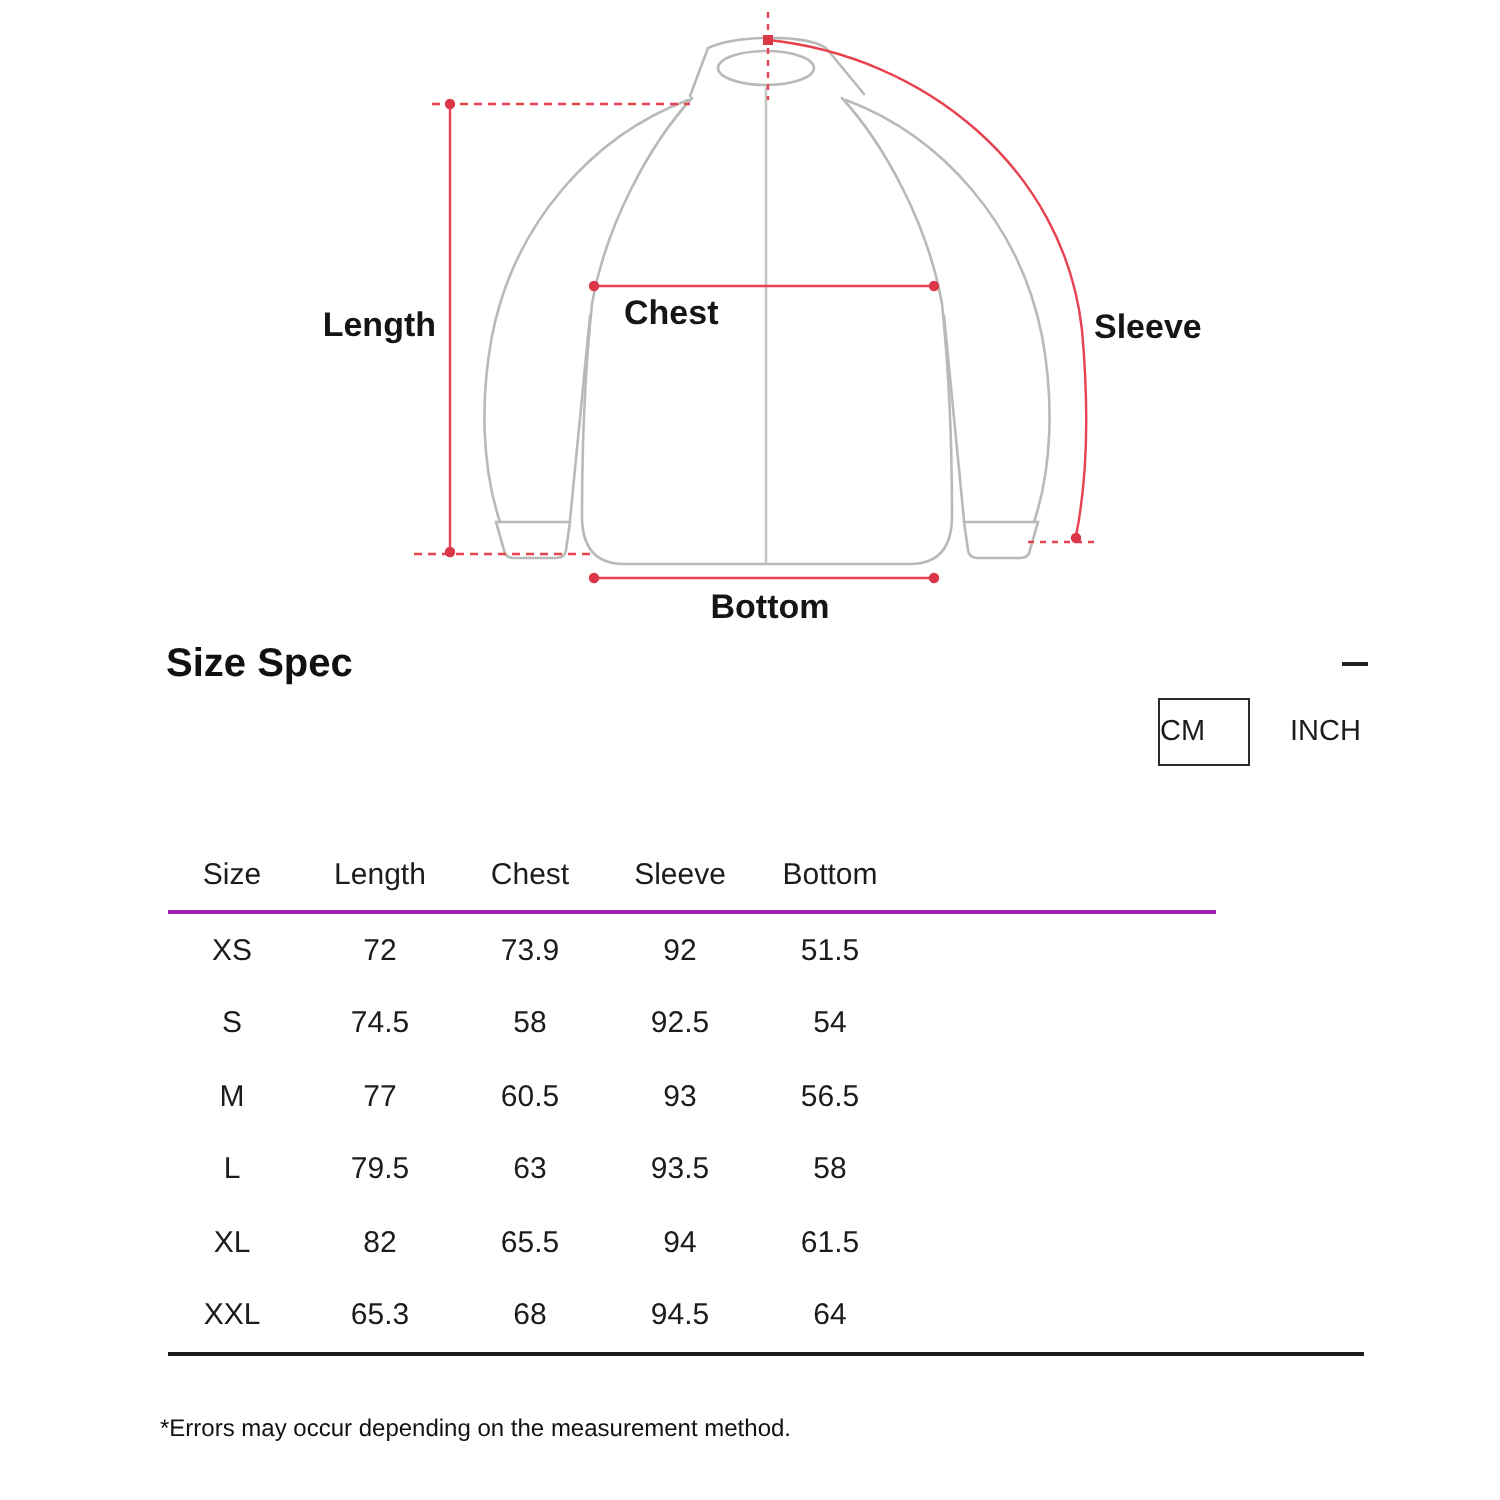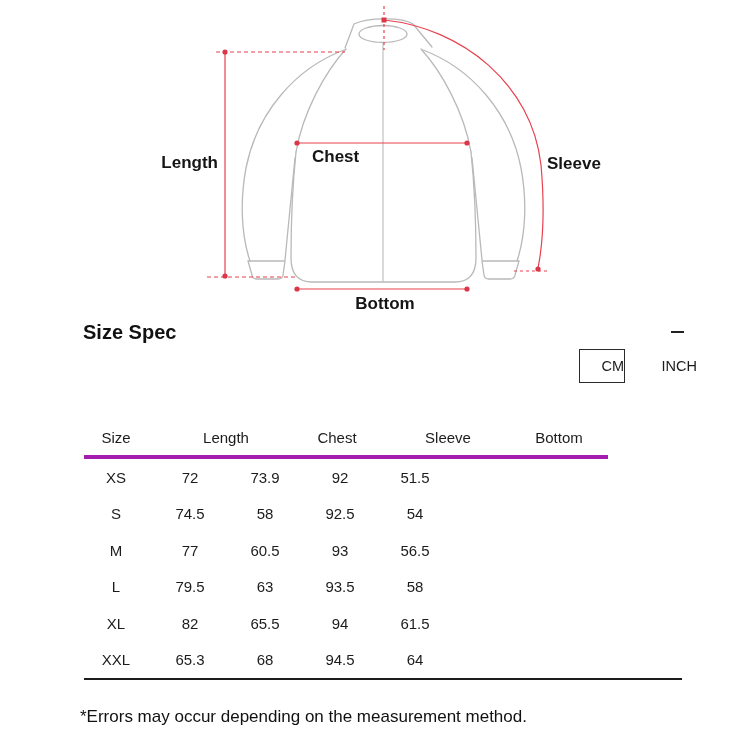--- a/index.html
+++ b/index.html
@@ -19,40 +19,40 @@
     position:absolute;left:83px;top:321px;font-size:20px;font-weight:700;color:#111;
   }
   .collapse-btn{
     position:absolute;left:664px;top:322px;width:26px;height:20px;border:none;background:transparent;
     cursor:pointer;display:flex;align-items:center;justify-content:center;padding:0;
   }
   .minus-bar{display:block;width:13px;height:2.4px;background:#222;}
   
   .unit-btn{
     position:absolute;top:349px;height:34px;background:#fff;border:none;padding:0;
-    font-family:inherit;font-size:14.5px;color:#1c1c1c;display:flex;align-items:center;justify-content:flex-end;
+    font-family:inherit;font-size:14.5px;color:#1c1c1c;display:flex;align-items:center;justify-content:flex-start;
     cursor:pointer;
   }
   .unit-btn.cm{left:579px;width:46px;border:1.6px solid #2a2a2a;}
   .unit-btn.inch{left:645px;width:52px;}
   
   .size-table{
     position:absolute;left:84px;top:420px;width:598px;
     border-bottom:2px solid #1c1c1c;font-size:15px;
   }
   .srow{
     display:grid;grid-template-columns:64px 84px 66px 84px 66px;
     align-items:center;text-align:center;
   }
-  .srow.head{height:35px;width:524px;border-bottom:4px solid #a21caf;gap:36px;}
+  .srow.head{height:35px;width:524px;border-bottom:2px solid #a21caf;}
   .srow.body{height:36.5px;}
   .cell{white-space:nowrap;}
   
   .footnote{
-    position:absolute;left:80px;top:707px;font-size:17px;color:#111;
+    position:absolute;left:80px;top:707px;font-size:12px;color:#111;
   }
 </style>
 </head>
 <body>
 
 <div class="abs" style="left:0;top:0;width:750px;height:320px;">
   <svg width="750" height="320" viewBox="0 0 750 320">
 
     <g fill="none" stroke="#b9b9b9" stroke-width="1.3" stroke-linecap="round">
 

